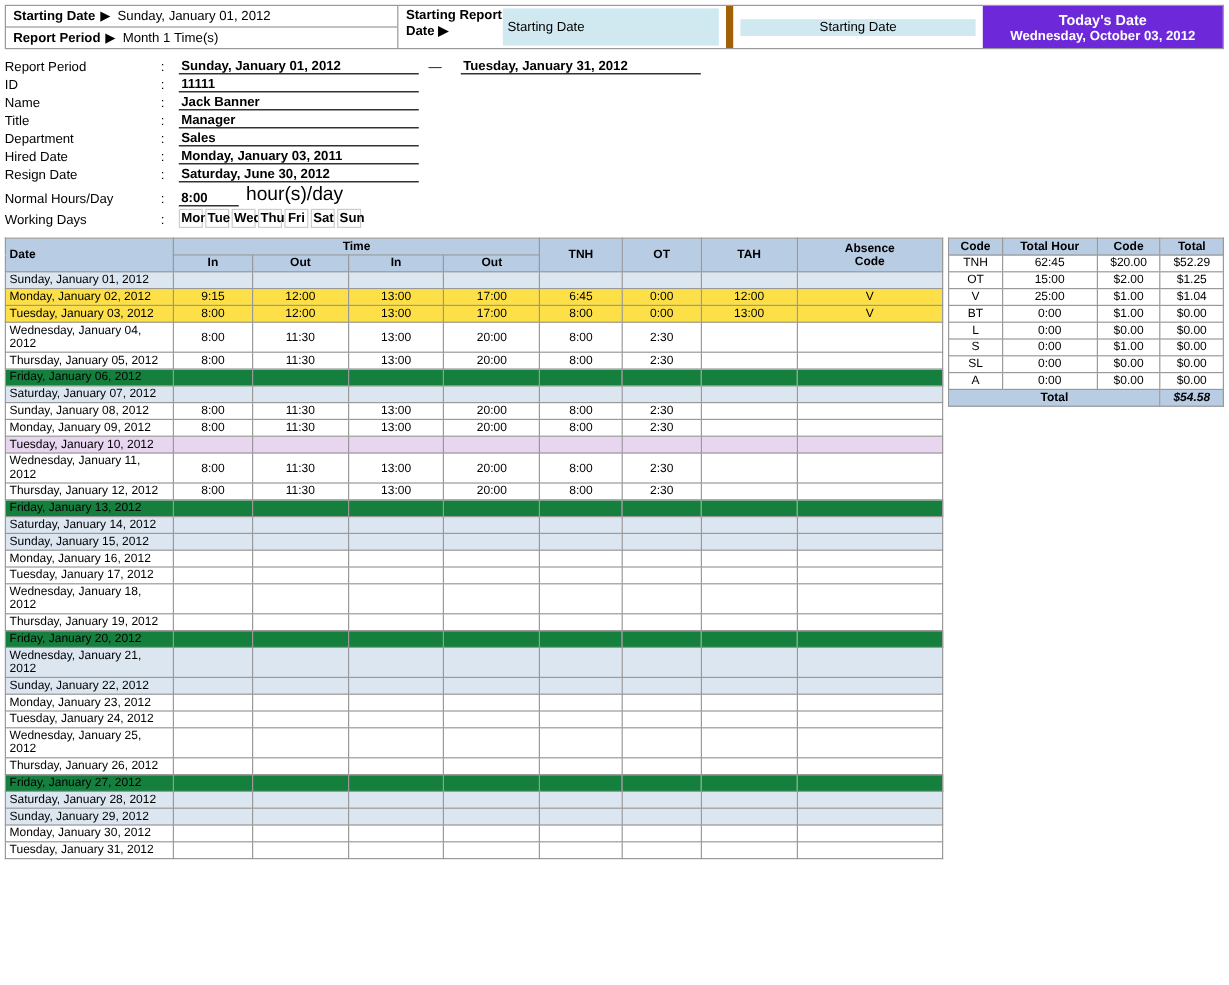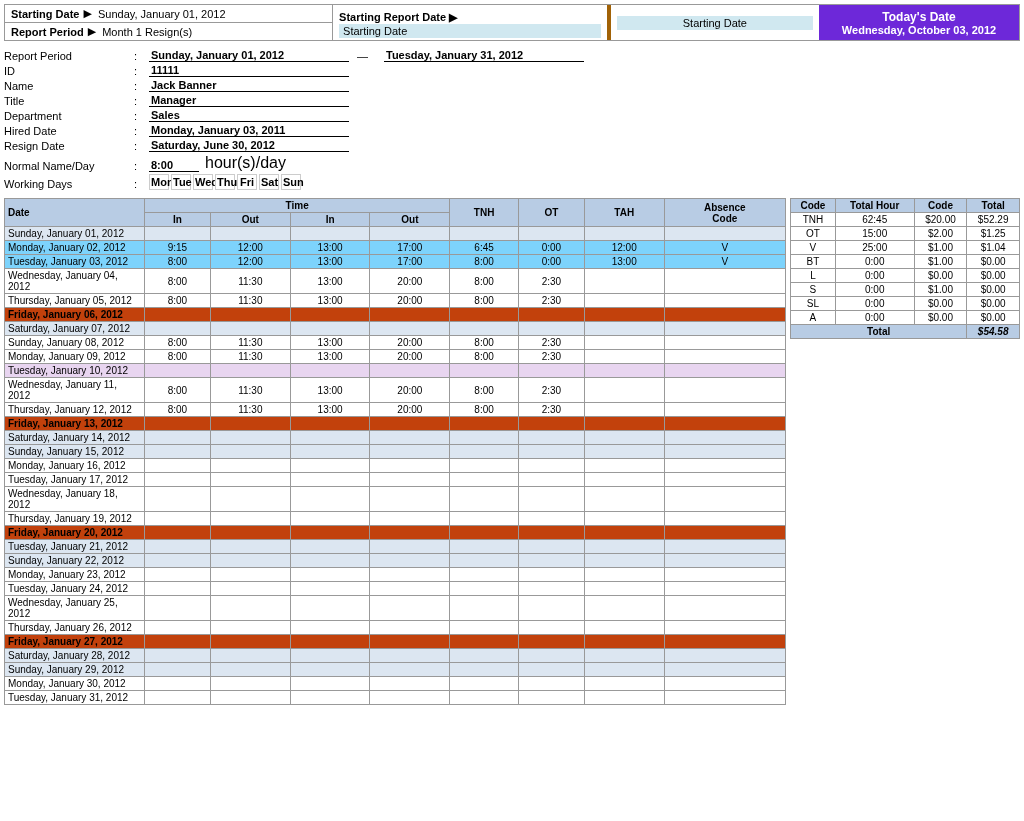--- a/index.html
+++ b/index.html
@@ -4,21 +4,21 @@
   <style>
     * { box-sizing: border-box; margin: 0; padding: 0; }
     body { font-family: Arial, sans-serif; font-size: 11px; background: #fff; padding: 4px; }
     
     .top-bar { display: flex; border: 1px solid #999; margin-bottom: 2px; }
     .top-bar-left { display: flex; flex-direction: column; flex: 1; border-right: 1px solid #999; }
     .top-bar-row { display: flex; align-items: center; padding: 2px 6px; border-bottom: 1px solid #999; }
     .top-bar-row:last-child { border-bottom: none; }
     .top-bar-label { font-weight: bold; font-size: 11px; margin-right: 4px; color: #000; }
     .top-bar-arrow { margin-right: 6px; }
-    .top-bar-middle { display: flex; flex-direction: column; flex: 0.8; border-right: 4px solid #a16207; justify-content: flex-end; padding: 2px 6px; }
+    .top-bar-middle { display: flex; flex-direction: row; flex: 0.8; border-right: 6px solid #a16207; justify-content: flex-end; padding: 2px 6px; }
     .top-bar-middle-label { font-weight: bold; font-size: 11px; }
     .top-bar-middle-input { background: #d0e8f0; border: none; font-size: 11px; padding: 1px 4px; width: 100%; }
     .top-bar-right-label { flex: 0.6; display: flex; align-items: center; justify-content: center; padding: 2px 6px; }
     .top-bar-right-label input { background: #d0e8f0; border: none; font-size: 11px; padding: 1px 4px; width: 100%; text-align: center; }
     .today-box { background: #6d28d9; color: #fff; font-weight: bold; text-align: center; display: flex; flex-direction: column; justify-content: center; padding: 2px 10px; min-width: 200px; }
     .today-title { font-size: 12px; }
     .today-date { font-size: 11px; }
 
     .info-section { margin: 8px 0; }
     .info-row { display: flex; align-items: flex-end; margin-bottom: 2px; }
@@ -38,22 +38,22 @@
     table { border-collapse: collapse; width: 100%; }
     th, td { border: 1px solid #999; font-size: 10px; padding: 1px 3px; }
     
     .schedule-table th { background: #b8cce4; text-align: center; font-weight: bold; }
     .schedule-table td { text-align: center; }
     
     .date-col { text-align: left !important; width: 140px; }
     .sunday-row td { background: #dce6f1; }
     .saturday-row td { background: #dce6f1; }
     .tuesday-row td { background: #e8d5f0; }
-    .friday-row td { background: #c2410c; font-weight: bold; }
-    .highlight-v td { background: #7dd3fc; }
+    .friday-row td { background: #15803d; }
+    .highlight-v td { background: #fde047; }
     .normal-row td { background: #fff; }
 
     .summary-table th { background: #b8cce4; text-align: center; font-weight: bold; }
     .summary-table td { text-align: center; }
     .total-row td { background: #b8cce4; font-weight: bold; }
 
     .time-header { text-align: center; background: #b8cce4; font-weight: bold; }
   </style>
 </head>
 <body>
@@ -63,21 +63,21 @@
     <div class="top-bar-row">
       <span class="top-bar-label">Starting Date</span>
       <span class="top-bar-arrow">▶</span>
       <span>Sunday, January 01, 2012</span>
     </div>
     <div class="top-bar-row">
       <span class="top-bar-label">Report Period</span>
       <span class="top-bar-arrow">▶</span>
       <span>Month</span>&nbsp;
       <span>1</span>&nbsp;
-      <span>Resign(s)</span>
+      <span>Time(s)</span>
     </div>
   </div>
   <div class="top-bar-middle">
     <span class="top-bar-middle-label">
       <span>Starting Report Date</span> <span>▶</span>
     </span>
     <input class="top-bar-middle-input" readonly="" value="Starting Date" style="">
   </div>
   <div class="top-bar-right-label">
     <input class="top-bar-middle-input" readonly="" style="background: rgb(208, 232, 240);" value="Starting Date">
@@ -120,21 +120,21 @@
     <span class="info-label">Hired Date</span>
     <span class="info-colon">:</span>
     <span class="info-value">Monday, January 03, 2011</span>
   </div>
   <div class="info-row">
     <span class="info-label">Resign Date</span>
     <span class="info-colon">:</span>
     <span class="info-value">Saturday, June 30, 2012</span>
   </div>
   <div class="info-row">
-    <span class="info-label">Normal Name/Day</span>
+    <span class="info-label">Normal Hours/Day</span>
     <span class="info-colon">:</span>
     <span class="info-value" style="min-width:50px">8:00</span>
     <span style="margin-left:6px;font-size:16px;">hour(s)/day</span>
   </div>
   <div class="info-row">
     <span class="info-label">Working Days</span>
     <span class="info-colon">:</span>
     <div class="working-days-row" id="working-days-cells">
         <div class="wd-cell">Mon</div>
         <div class="wd-cell">Tue</div>
@@ -382,21 +382,21 @@
             <td></td>
             <td></td>
             <td></td>
             <td></td>
             <td></td>
             <td></td>
             <td></td>
             <td></td>
           </tr>
           <tr class="saturday-row">
-            <td class="date-col">Tuesday, January 21, 2012</td>
+            <td class="date-col">Wednesday, January 21, 2012</td>
             <td></td>
             <td></td>
             <td></td>
             <td></td>
             <td></td>
             <td></td>
             <td></td>
             <td></td>
           </tr>
           <tr class="sunday-row">

